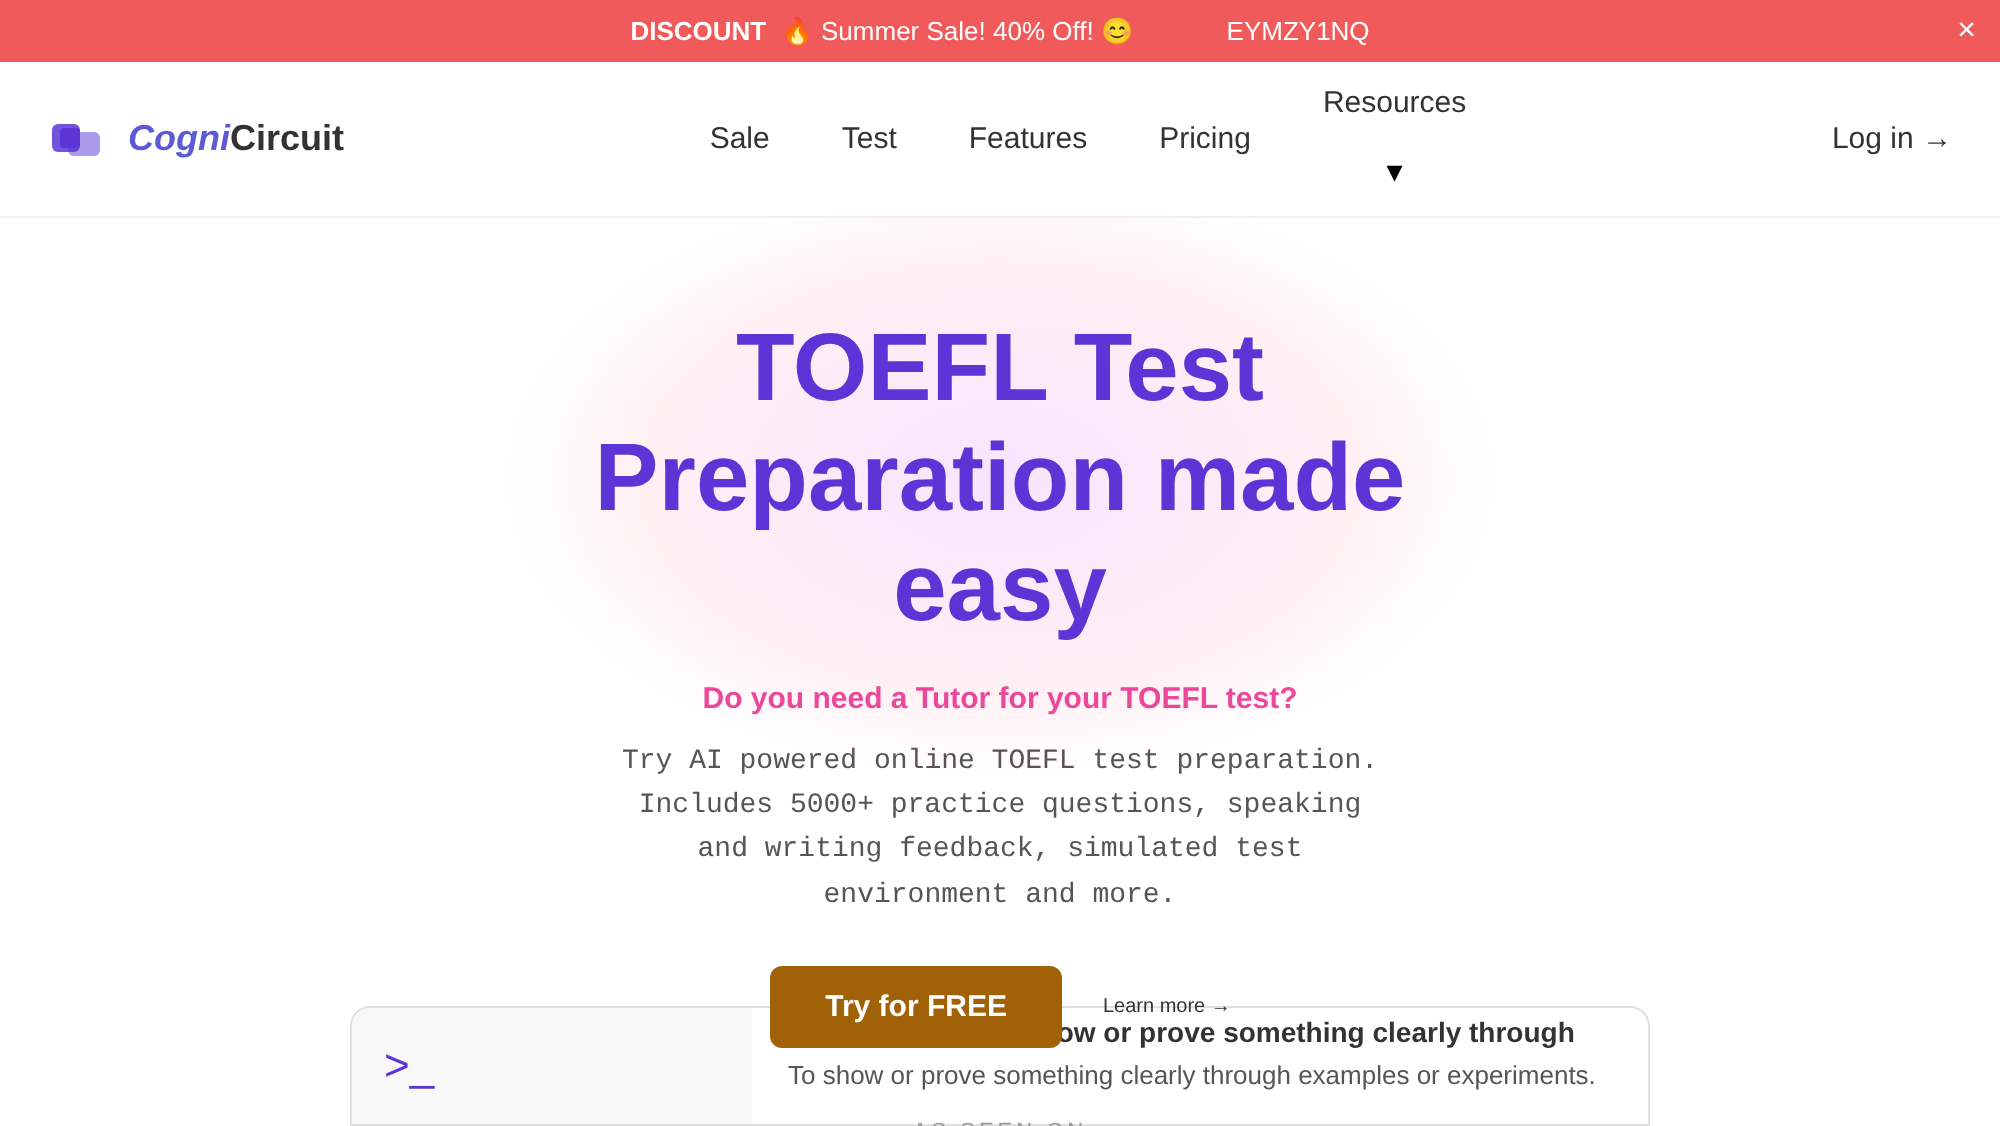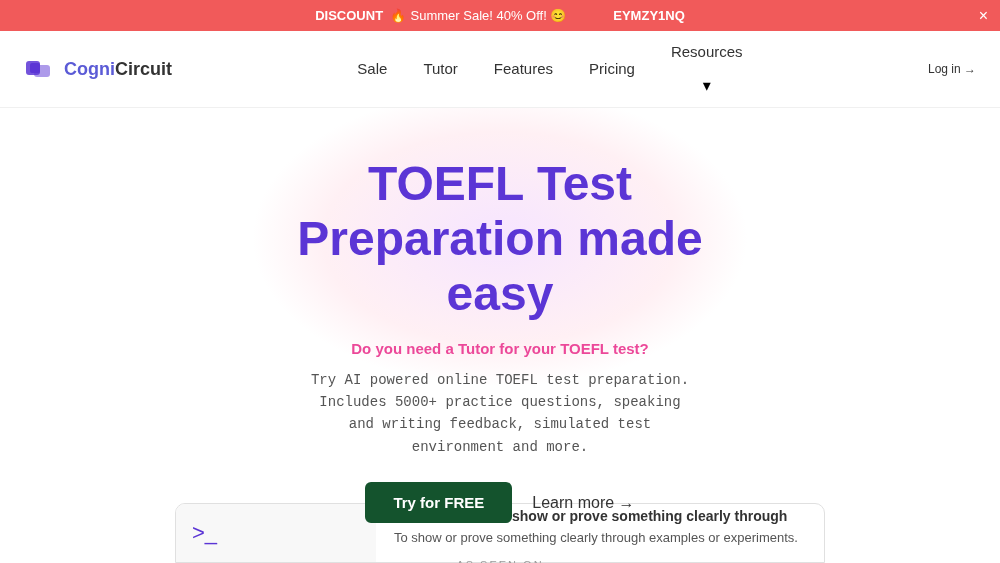--- a/index.html
+++ b/index.html
@@ -26,21 +26,21 @@
       font-size: 16px;
       line-height: 1;
       color: white;
     }
     .announcement-bar .discount-label {
       font-weight: 700;
       margin-right: 4px;
       margin-top: 20px;
     }
     .announcement-bar .coupon {
-      font-weight: 700;
+      font-weight: 400;
       margin-left: 4px;
       padding-left: 39px;
     }
 
     
     nav {
       display: flex;
       align-items: center;
       justify-content: space-between;
       padding: 12px 24px;
@@ -54,42 +54,42 @@
       align-items: center;
       gap: 8px;
       font-size: 18px;
       font-weight: 700;
       color: #333;
     }
     .logo-icon {
       width: 32px;
       height: 32px;
     }
-    .logo span.cogni { color: #5b5bd6; }
+    .logo span.cogni { color: #5b5bd6; font-style: italic; }
     .logo span.circuit { color: #333; margin-top: 31px; }
     .nav-links {
       display: flex;
       align-items: center;
       gap: 36px;
       list-style: none;
     }
     .nav-links a {
       text-decoration: none;
       color: #333;
       font-size: 15px;
       font-weight: 500;
     }
     .nav-links .resources-item {
       display: flex;
       align-items: center;
       gap: 16px;
       flex-direction: column;
     }
     .login-btn {
-      font-size: 12px;
+      font-size: 15px;
       font-weight: 500;
       color: #333;
       cursor: pointer;
       display: flex;
       align-items: center;
       gap: 4px;
     }
 
     
     .hero {
@@ -132,31 +132,31 @@
       font-family: Liberation Mono, monospace;
     }
     .cta-group {
       display: flex;
       align-items: center;
       justify-content: center;
       gap: 20px;
       margin-bottom: 36px;
     }
     .try-btn {
-      background: #14532d;
+      background: #a16207;
       color: white;
       border: none;
       padding: 12px 28px;
       border-radius: 6px;
       font-size: 15px;
       font-weight: 600;
       cursor: pointer;
     }
     .learn-more {
-      font-size: 16px;
+      font-size: 10px;
       color: #333;
       cursor: pointer;
       display: flex;
       align-items: center;
       gap: 4px;
     }
 
     
     .as-seen-on {
       text-align: center;
@@ -283,21 +283,21 @@
       <rect x="2" y="8" width="14" height="14" rx="3" fill="#5b35d5" opacity="0.85"></rect>
       <rect x="10" y="12" width="16" height="12" rx="3" fill="#5b35d5" opacity="0.5"></rect>
       <rect x="6" y="10" width="10" height="10" rx="2" fill="#5b35d5"></rect>
     </svg>
     <span>
       <span class="cogni">Cogni</span><span class="circuit">Circuit</span>
     </span>
   </div>
   <ul class="nav-links">
     <li><a href="#">Sale</a></li>
-    <li><a href="#">Tutor</a></li>
+    <li><a href="#">Test</a></li>
     <li><a href="#">Features</a></li>
     <li><a href="#">Pricing</a></li>
     <li class="resources-item">
       <a href="#">Resources</a>
       <span>▾</span>
     </li>
   </ul>
   <div class="login-btn">Log in →</div>
 </nav>
 

